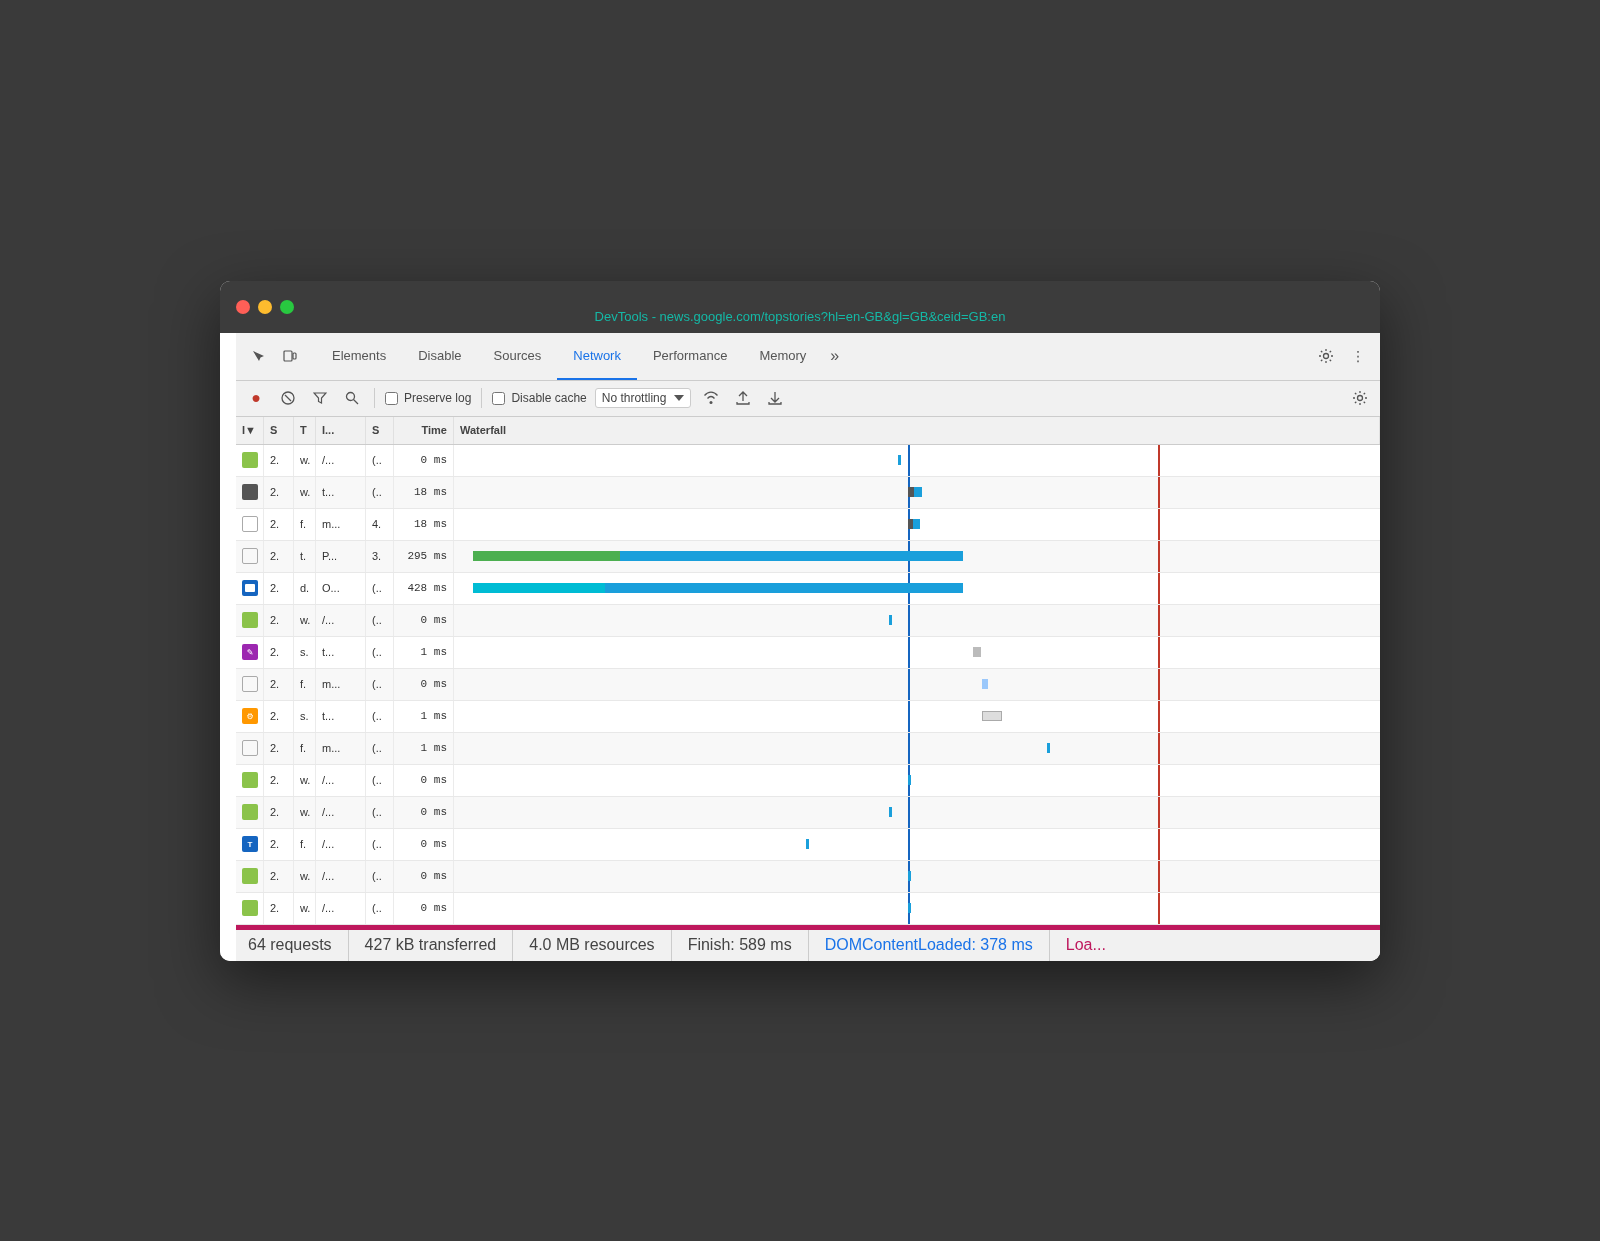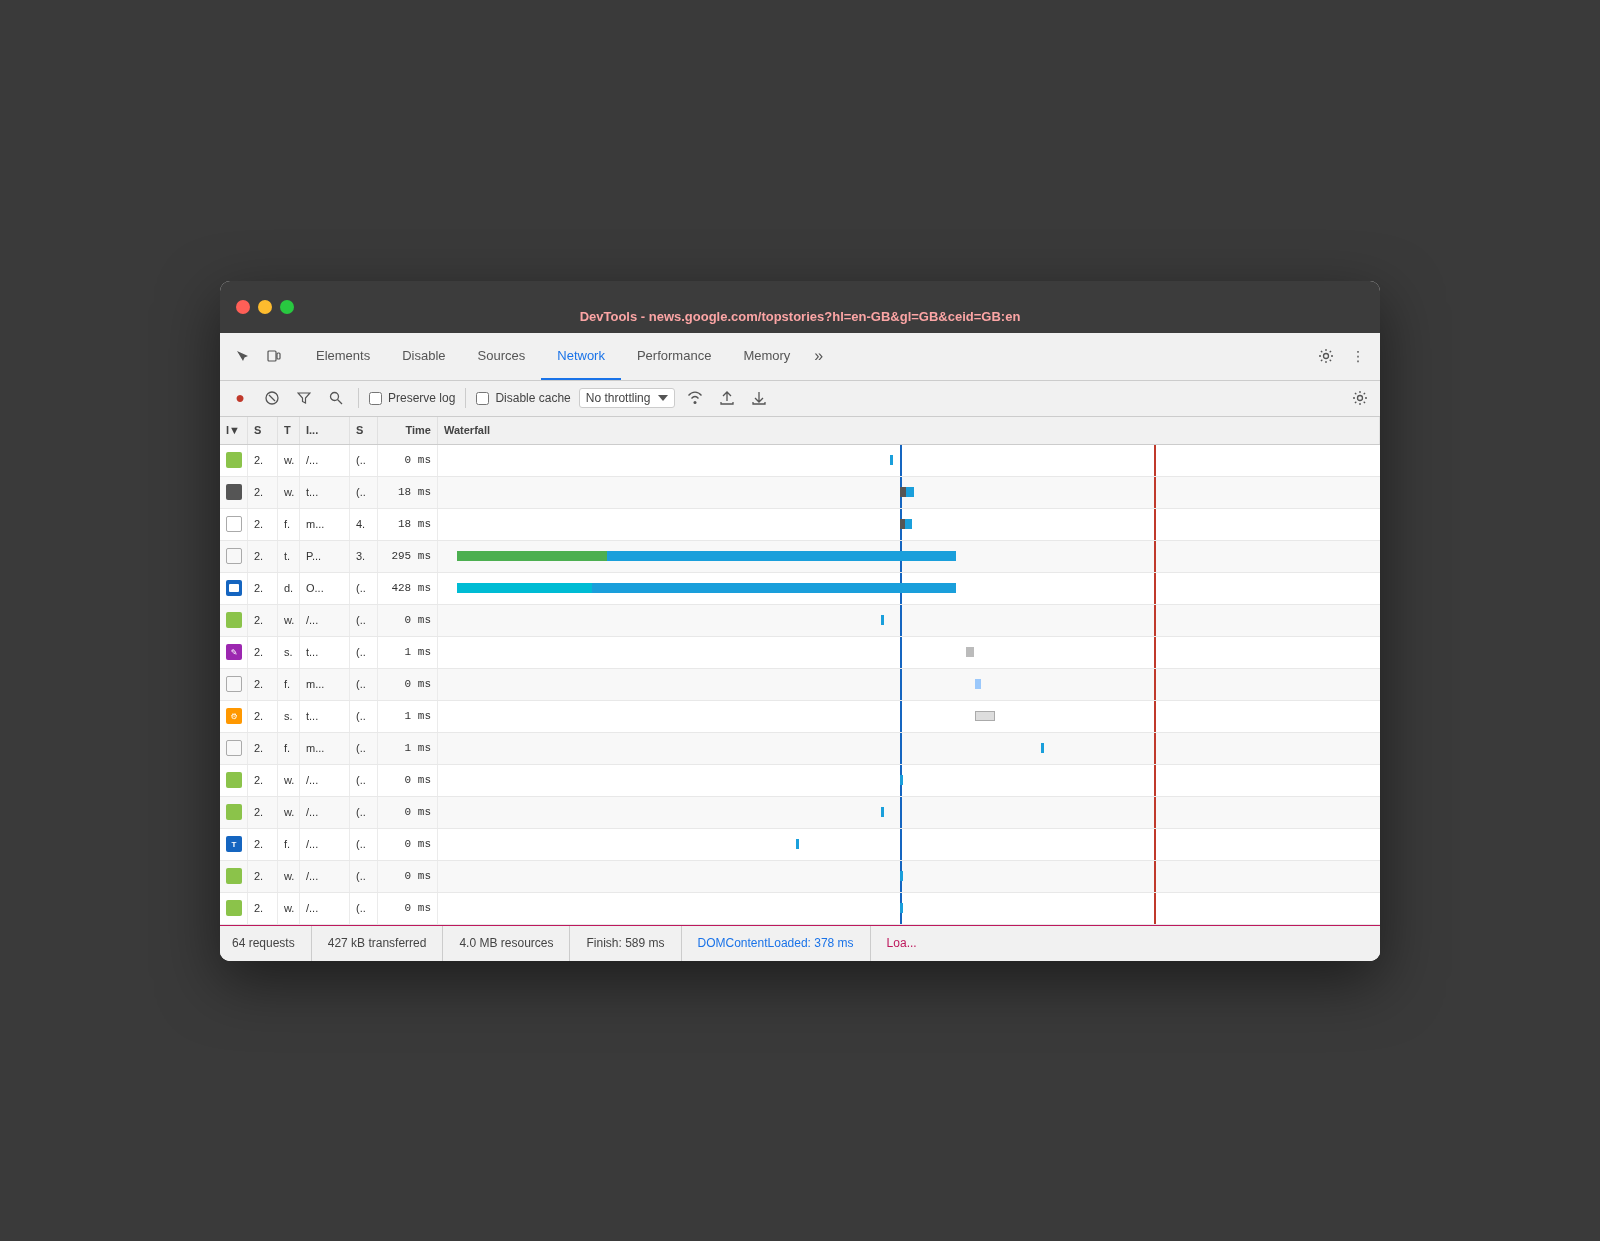--- a/index.html
+++ b/index.html
@@ -36,30 +36,31 @@
       border-radius: 50%;
       cursor: pointer;
     }
     .tl-red { background: #ff5f57; }
     .tl-yellow { background: #febc2e; }
     .tl-green { background: #28c840; }
     .title-text {
       position: absolute;
       left: 50%;
       transform: translateX(-50%);
-      color: #fca5a5;
+      color: #14b8a6;
       font-size: 13px;
-      font-weight: 700;
+      font-weight: 400;
       white-space: nowrap;
       margin-top: 20px;
     }
     .devtools {
       background: #ffffff;
       display: flex;
       flex-direction: column;
+      padding-left: 16px;
     }
     .tabs-bar {
       background: #f1f1f1;
       border-bottom: 1px solid #ccc;
       display: flex;
       align-items: center;
       height: 48px;
       padding: 0 8px;
     }
     .tab-icons {
@@ -255,26 +256,26 @@
     .waterfall-line-red {
       position: absolute;
       top: 0;
       bottom: 0;
       width: 2px;
       background: #c0392b;
       left: 76%;
     }
     .status-bar {
       background: #f1f1f1;
-      border-top: 1px solid #be185d;
+      border-top: 5px solid #be185d;
       height: 36px;
       display: flex;
       align-items: center;
       padding: 0 12px;
-      font-size: 12px;
+      font-size: 16px;
       color: #444;
       gap: 0;
     }
     .status-item {
       padding: 0 16px;
       border-right: 1px solid #ccc;
       height: 100%;
       display: flex;
       align-items: center;
       white-space: nowrap;

